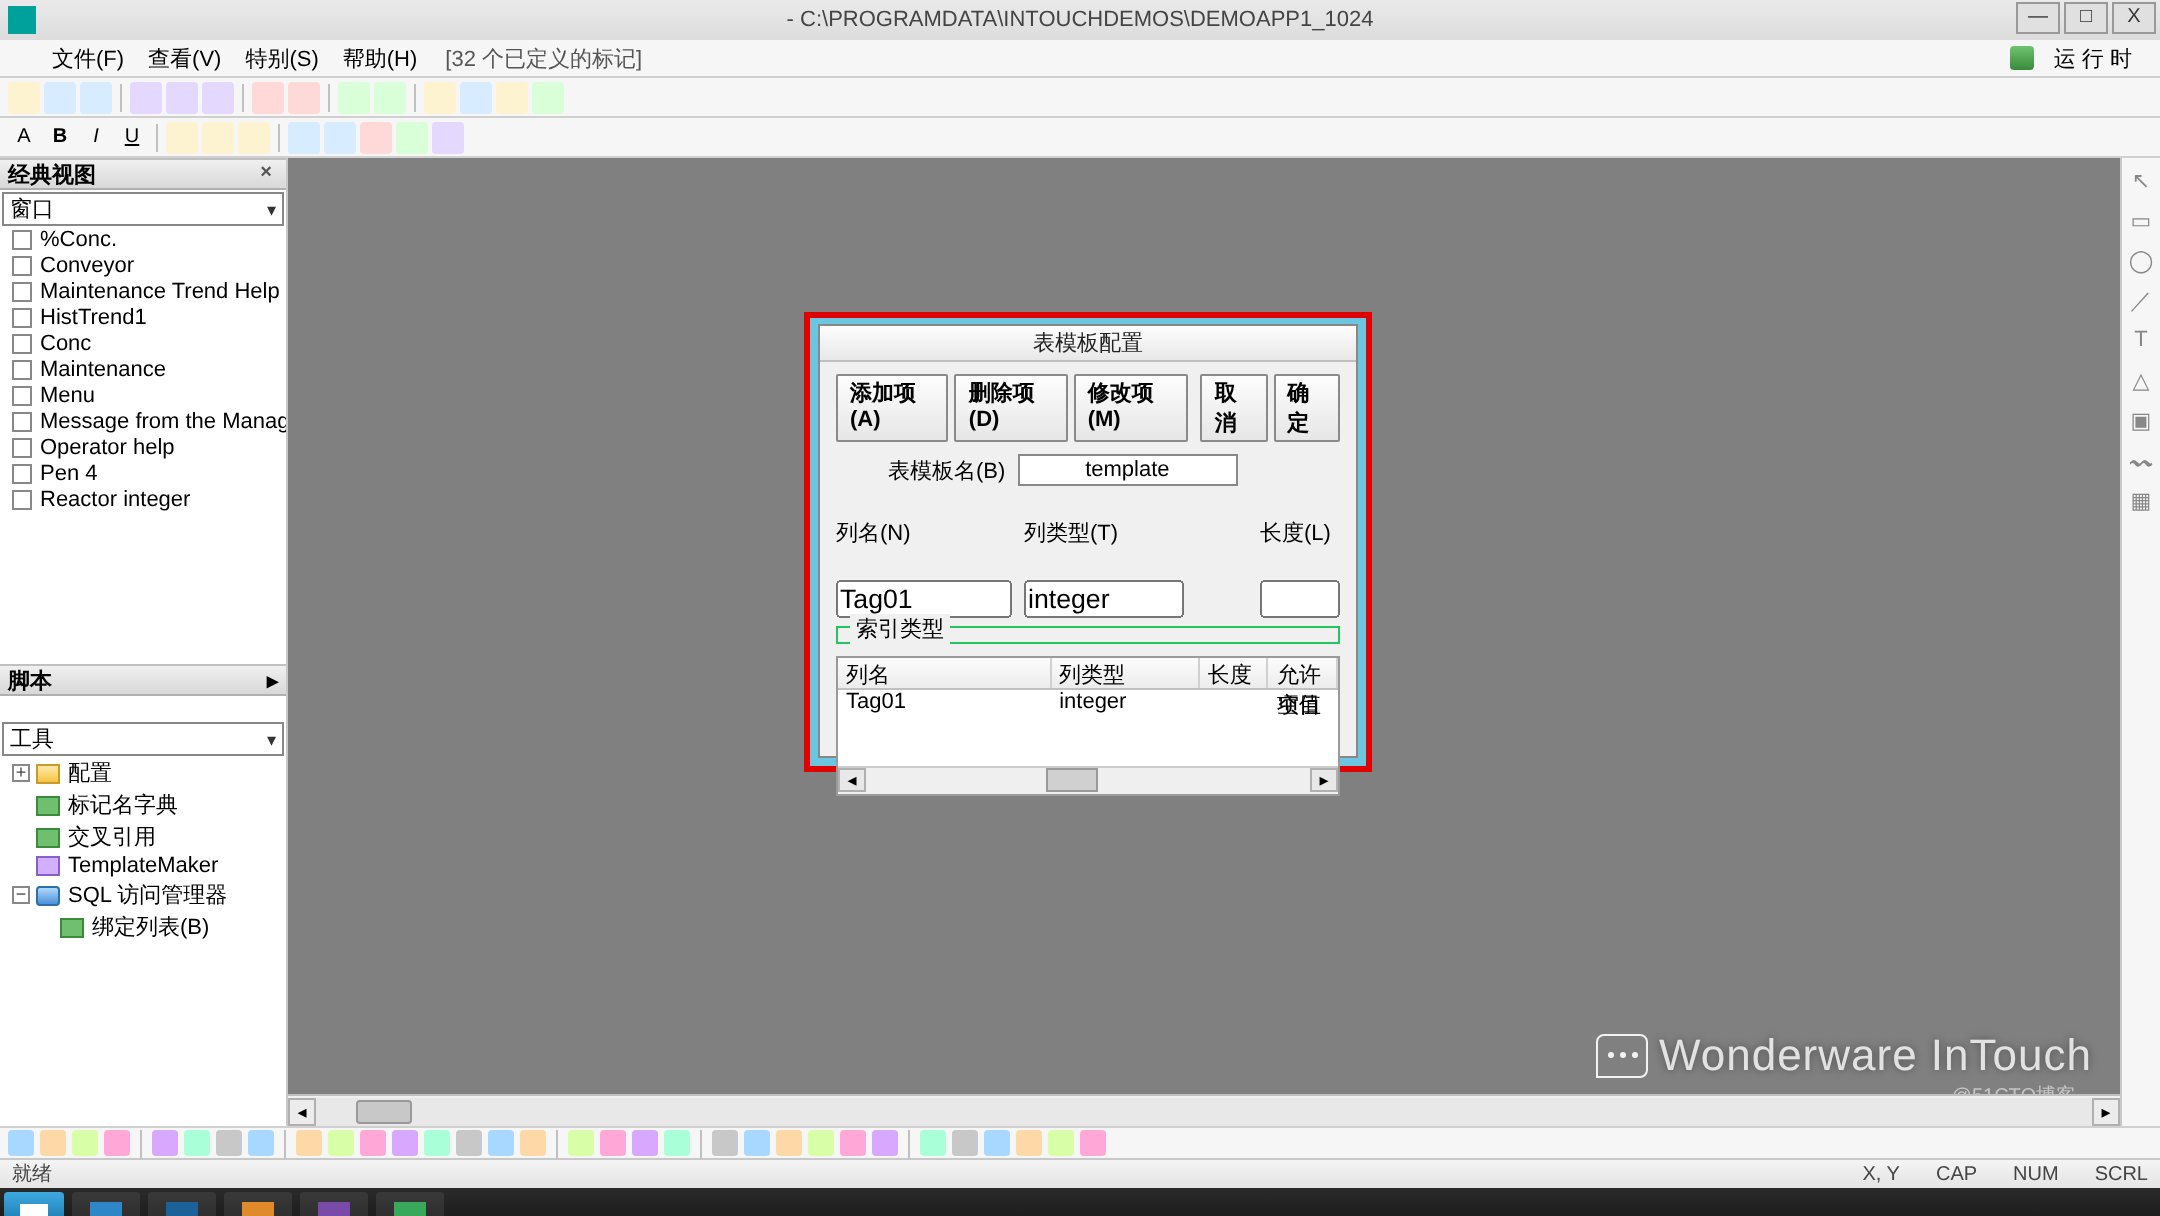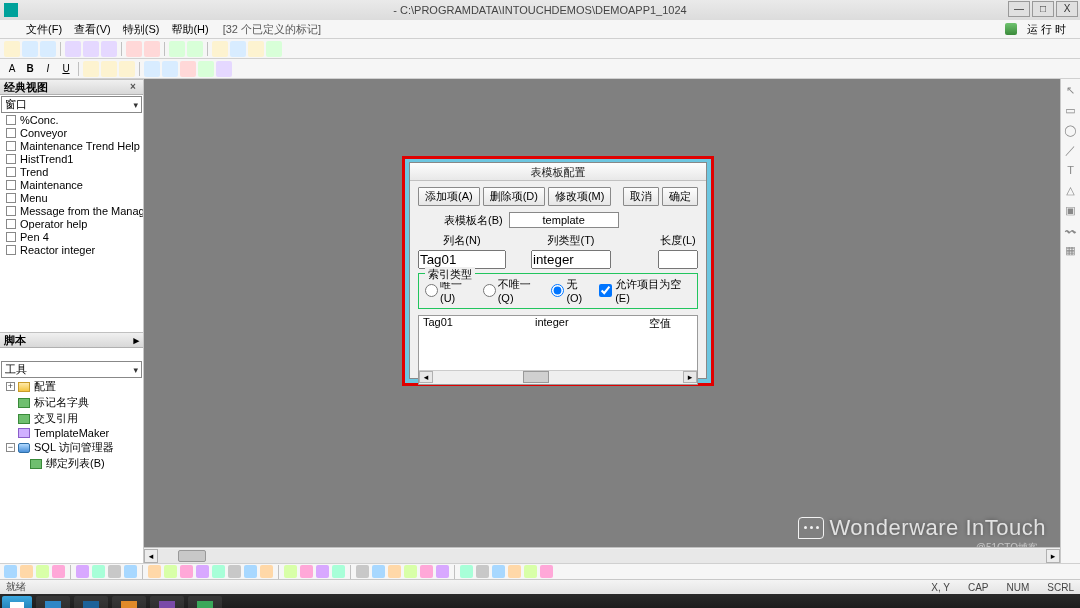--- a/index.html
+++ b/index.html
@@ -54,32 +54,32 @@
 .scroll-track { flex:1; background:#e8e8e8; position:relative; height:14px; margin:0 14px;}
 .scroll-thumb { position:absolute; left:20px; width:28px; height:12px; top:1px; background:#c8c8c8; border:1px solid #999; border-radius:2px;}
 .scroll-arrow { width:14px; height:14px; background:#ececec; border:1px solid #b0b0b0; position:absolute; font-size:9px; text-align:center; line-height:12px;}
 .sa-left{left:0;} .sa-right{right:0;}
 
 
 .right-tb { width: 20px; background: #f6f6f6; border-left: 1px solid #c8c8c8; display: flex; flex-direction: column; align-items: center; padding-top: 4px; gap: 6px; }
 .rtool { width: 14px; height: 14px; display:flex; align-items:center; justify-content:center; color:#888; font-size:11px;}
 
 
-.dialog-outer { position: absolute; left: 258px; top: 77px; width: 312px; height: 230px; border: 3px solid #e00000; background: #6dc6e0; }
+.dialog-outer { position: absolute; left: 258px; top: 77px; width: 284px; height: 230px; border: 3px solid #e00000; background: #6dc6e0; }
 .dialog-inner { position: absolute; left: 4px; top: 3px; right: 4px; bottom: 4px; background: #f0f0f0; border: 1px solid #888; }
 .dialog-title { height: 18px; background: linear-gradient(#fdfdfd,#e8e8e8); border-bottom: 1px solid #c0c0c0; text-align: center; font-size: 11px; line-height: 18px; color:#222;}
 .dialog-body { padding: 6px 8px; font-size: 11px; }
 .btn { display: inline-block; background: linear-gradient(#fdfdfd,#e6e6e6); border: 1px solid #8a8a8a; padding: 1px 6px; font-size: 11px; cursor: pointer; border-radius:1px; }
-.btn-row { display: flex; gap: 3px; margin-bottom: 6px; }
+.btn-row { display: flex; gap: 3px; margin-bottom: 6px; font-weight: bold; }
 .btn-row .spacer { flex: 1; }
-.field-row { display: flex; align-items: center; gap: 6px; margin-bottom: 5px; }
+.field-row { display: flex; align-items: center; gap: 6px; margin-bottom: 16px; }
 .field-row label { font-size: 11px; white-space: nowrap; }
 .field-row input[type=text] { border: 1px solid #888; height: 16px; font-size: 11px; padding: 0 3px; text-align: center; }
 .col3 { display: flex; gap: 6px; margin-bottom: 4px; align-items:flex-end;}
-.col3 .col { display: flex; flex-direction: column; gap:2px;align-items:center;}
+.col3 .col { display: flex; flex-direction: column; gap:16px;}
 .fieldset { border: 1px solid #22c55e; padding: 3px 6px 4px; position: relative; margin-top: 4px; font-size:11px;}
 .fieldset .legend { position: absolute; top: -7px; left: 6px; background: #f0f0f0; padding: 0 3px; font-size: 11px; }
 .fieldset-row { display: flex; align-items: center; gap: 8px; }
 .radio { display: flex; align-items: center; gap: 2px; }
 .chk { display: flex; align-items: center; gap: 3px; margin-left: auto; }
 .grid { border: 1px solid #9a9a9a; background: #fff; margin-top: 6px; height: 70px; position: relative; font-size:11px;}
 .grid-head { display: flex; background: linear-gradient(#fcfcfc,#ececec); border-bottom: 1px solid #c0c0c0; height: 16px; }
 .grid-head div { padding: 1px 4px; border-right: 1px solid #d0d0d0; font-size: 11px; }
 .grid-row { display: flex; height: 15px; }
 .grid-row div { padding: 0px 4px; font-size: 11px; }
@@ -207,21 +207,21 @@
       <div class="tree-item">
           <span class="sq"></span>
           <span>Maintenance Trend Help</span>
         </div>
       <div class="tree-item">
           <span class="sq"></span>
           <span>HistTrend1</span>
         </div>
       <div class="tree-item">
           <span class="sq"></span>
-          <span>Trend</span>
+          <span>Conc</span>
         </div>
       <div class="tree-item">
           <span class="sq"></span>
           <span>Maintenance</span>
         </div>
       <div class="tree-item">
           <span class="sq"></span>
           <span>Menu</span>
         </div>
       <div class="tree-item">
@@ -301,53 +301,41 @@
           <div class="field-row" style="margin-left:26px;">
             <label>表模板名(B)</label>
             <input type="text" style="width: 110px;" value="template">
           </div>
 
           <div class="col3">
             <div class="col" style="width:88px;">
               <label>列名(N)</label>
               <input type="text" style="width: 88px;" value="Tag01">
             </div>
-            <div class="col" style="width:80px;margin-left:19px;">
+            <div class="col" style="width:80px;">
               <label>列类型(T)</label>
               <input type="text" style="width: 80px;" value="integer">
             </div>
             <div class="col" style="width:40px; margin-left:auto;">
               <label>长度(L)</label>
               <input type="text" style="width: 40px;" value="">
             </div>
           </div>
 
           <div class="fieldset">
             <span class="legend">索引类型</span>
-            <div class="fieldset-row">
-              <label class="radio">
-                  <input type="radio" name="idx" style="">
-                  <span>唯一(U)</span>
-                </label>
-              <label class="radio">
-                  <input type="radio" name="idx" style="">
-                  <span>不唯一(Q)</span>
-                </label>
-              <label class="radio">
-                  <input type="radio" name="idx" checked="" style="">
-                  <span>无(O)</span>
-                </label>
-              <label class="chk">
-                  <input type="checkbox" checked="" style="">
-                  <span>允许项目为空(E)</span>
-                </label>
-            </div>
           </div>
 
           <div class="grid">
+            <div class="grid-head">
+              <div class="ghc1">列名</div>
+              <div class="ghc2">列类型</div>
+              <div class="ghc3">长度</div>
+              <div class="ghc4">允许项目</div>
+            </div>
             <div class="grid-row">
               <div class="grc1">Tag01</div>
               <div class="grc2">integer</div>
               <div class="grc3"></div>
               <div class="grc4">空值</div>
             </div>
             <div class="grid-hscroll">
               <div class="sa">◂</div>
               <div class="trk">
                   <div class="th"></div>

